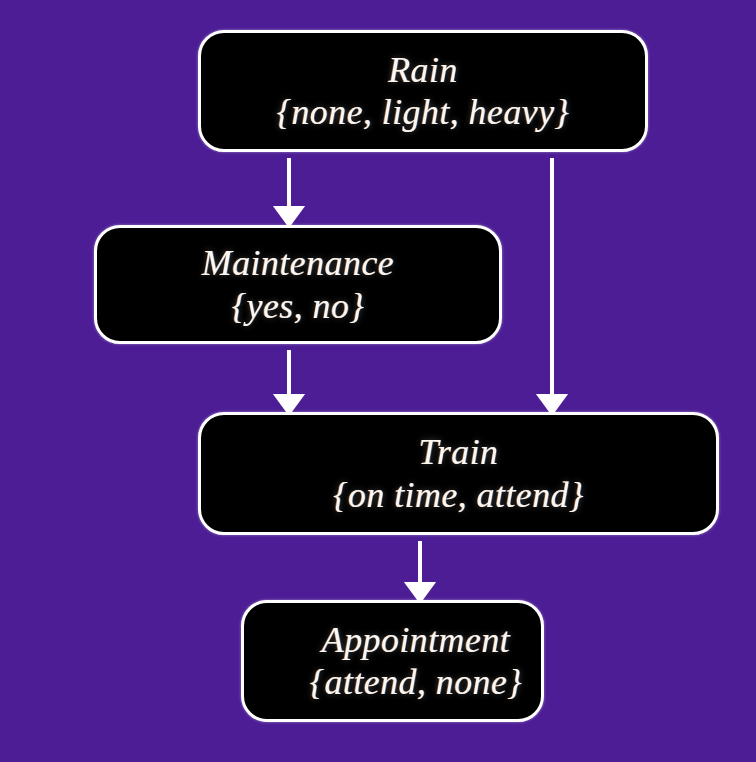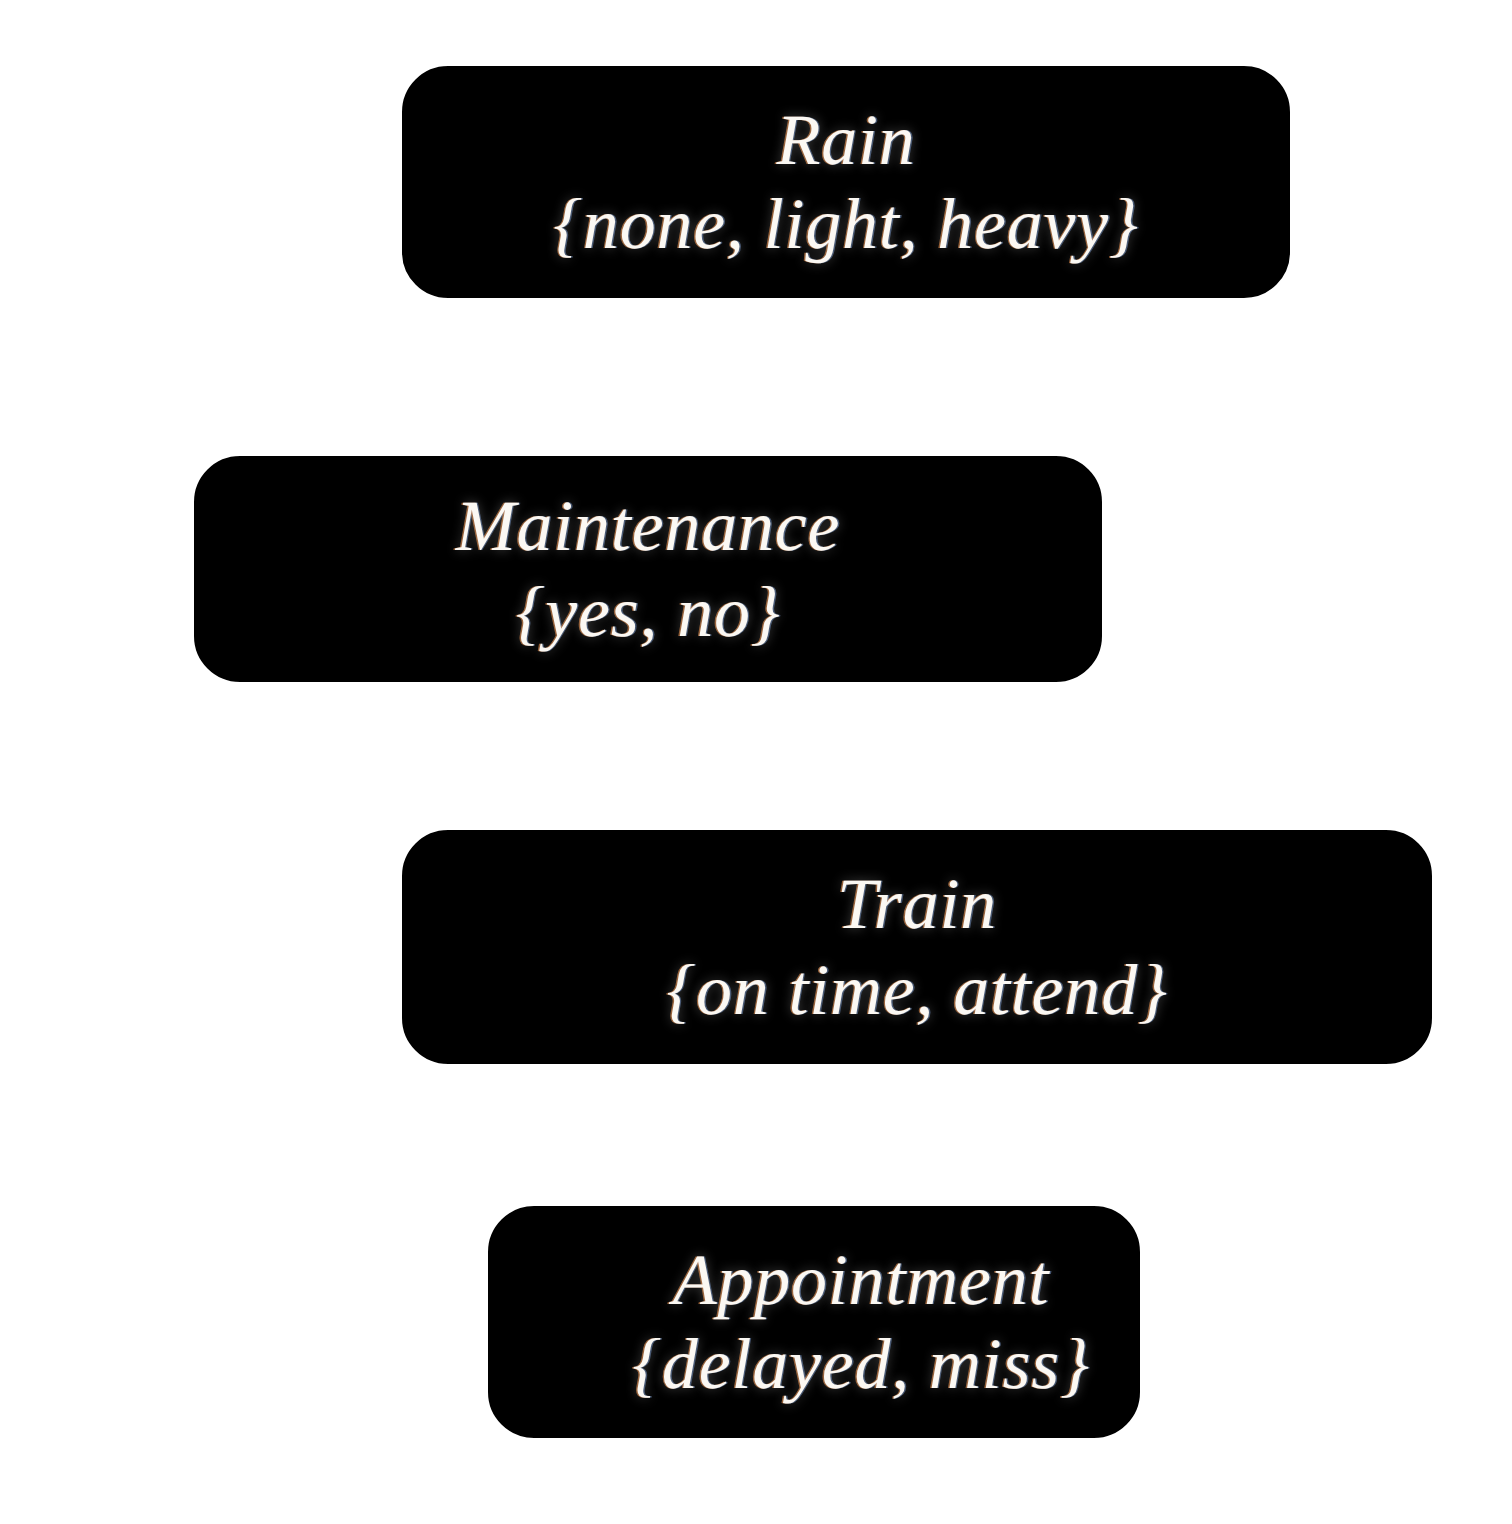--- a/index.html
+++ b/index.html
@@ -11,21 +11,21 @@
   body {
     width: 756px;
     height: 762px;
     overflow: hidden;
     font-family: "Liberation Serif", "DejaVu Serif", serif;
   }
   #canvas {
     position: relative;
     width: 756px;
     height: 762px;
-    background: #ffffff;
+    background: #4c1d95;
   }
   #edge-layer {
     position: absolute;
     left: 0;
     top: 0;
     width: 756px;
     height: 762px;
     pointer-events: none;
   }
   .node {
@@ -54,23 +54,23 @@
     color: #fbf8f3;
     text-shadow:
       -0.7px 0 0 rgba(255,160,90,0.55),
        0.7px 0 0 rgba(150,190,255,0.40),
        0 0 6px rgba(255,255,255,0.30);
   }
   .node-values { margin-top: 2px; font-style: italic; }
 
   
   #node-rain        { left: 198px; top: 30px;  width: 450px; height: 122px; }
-  #node-maintenance { left: 94px;  top: 225px; width: 460px; height: 119px; }
+  #node-maintenance { left: 94px;  top: 225px; width: 408px; height: 119px; }
   #node-train       { left: 198px; top: 412px; width: 521px; height: 123px; }
-  #node-appointment { left: 241px; top: 600px; width: 332px; height: 122px; padding-left: 47px; }
+  #node-appointment { left: 241px; top: 600px; width: 303px; height: 122px; padding-left: 47px; }
 </style>
 </head>
 <body>
 
 <div id="canvas">
 
   <svg id="edge-layer" viewBox="0 0 756 762" width="756" height="762" aria-hidden="true">
     <defs>
       <marker id="arrowhead" markerWidth="9" markerHeight="9" refX="2.6" refY="4.5" orient="auto" markerUnits="strokeWidth">
         <path d="M 0 0.4 L 0 8.6 L 5.6 4.5 z" fill="#ffffff"></path>
@@ -95,16 +95,16 @@
     <span class="node-values">{yes, no}</span>
   </div>
 
   <div class="node" id="node-train">
     <span class="node-title">Train</span>
     <span class="node-values">{on time, attend}</span>
   </div>
 
   <div class="node" id="node-appointment">
     <span class="node-title">Appointment</span>
-    <span class="node-values">{delayed, miss}</span>
+    <span class="node-values">{attend, none}</span>
   </div>
 
 </div>
 
 </body></html>

